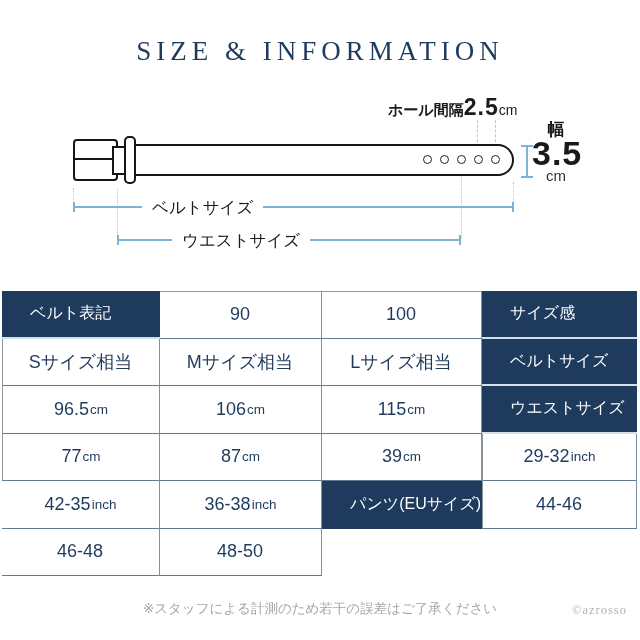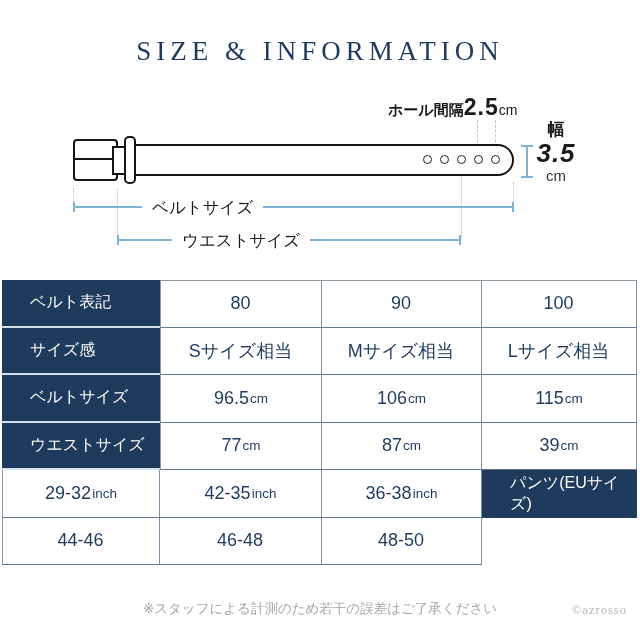--- a/index.html
+++ b/index.html
@@ -46,32 +46,32 @@
   .strap  { left: 132px; top: 144px; width: 382px; height: 32px;
             border: 2.5px solid #151515; border-radius: 2px 16px 16px 2px; background: #fff; z-index: 2; }
   .hole   { width: 9px; height: 9px; border: 1.5px solid #222; border-radius: 50%;
             background: #fff; top: 155px; z-index: 5; }
 
   
   .wline  { left: 526px; top: 146px; width: 2px; height: 31px; background: #7fb3d6; }
   .wtick  { left: 521px; width: 12px; height: 2px; background: #7fb3d6; }
   .wlabels { left: 532px; top: 120px; width: 48px; text-align: center; color: #1a1a1a; }
   .wlabels .kanji { font-size: 17px; font-weight: bold; line-height: 19px; }
-  .wlabels .val   { font-size: 26px; font-weight: bold; line-height: 29px; letter-spacing: 1px; font-style: italic; }
+  .wlabels .val   { font-size: 34px; font-weight: bold; line-height: 29px; letter-spacing: 1px; }
   .wlabels .unit  { font-size: 15px; color: #333; line-height: 16px; }
 
   
   .mline { height: 2px; background: #7fb3d6; }
   .mtick { width: 2px; height: 10px; background: #7fb3d6; }
   .mlabel { background: #fff; padding: 0 10px; font-size: 16.5px; color: #1a1a1a;
             line-height: 22px; white-space: nowrap; z-index: 6; }
 
   
   .size-table {
-    left: 2px; top: 280px; width: 635px; height: 285px;
+    left: 2px; top: 291px; width: 635px; height: 285px;
     display: grid;
     grid-template-columns: 158px 162px 160px 155px;
     grid-template-rows: repeat(6, 47.5px);
   }
   .th {
     background: #1e3a5c; color: #fff;
     display: flex; align-items: center;
     padding-left: 28px; font-size: 16px;
     border-bottom: 2px solid #d4e0ea;
   }
@@ -147,24 +147,20 @@
       <div class="abs mtick" style="left:117px; top:235px;"></div>
       <div class="abs mline" style="left:117px; top:239px; width:344px;"></div>
       <div class="abs mtick" style="left:459px; top:235px;"></div>
       <div class="abs mlabel" style="left:172px; top:229px;">ウエストサイズ</div>
     </div>
   </div>
 
   <div class="abs size-table">
 
     <div class="th">ベルト表記</div>
-    <div class="td top cleft">
-        <span>80</span>
-        <span class="unit"></span>
-      </div>
     <div class="td top">
         <span>90</span>
         <span class="unit"></span>
       </div>
     <div class="td top">
         <span>100</span>
         <span class="unit"></span>
       </div>
 
     <div class="th">サイズ感</div>

